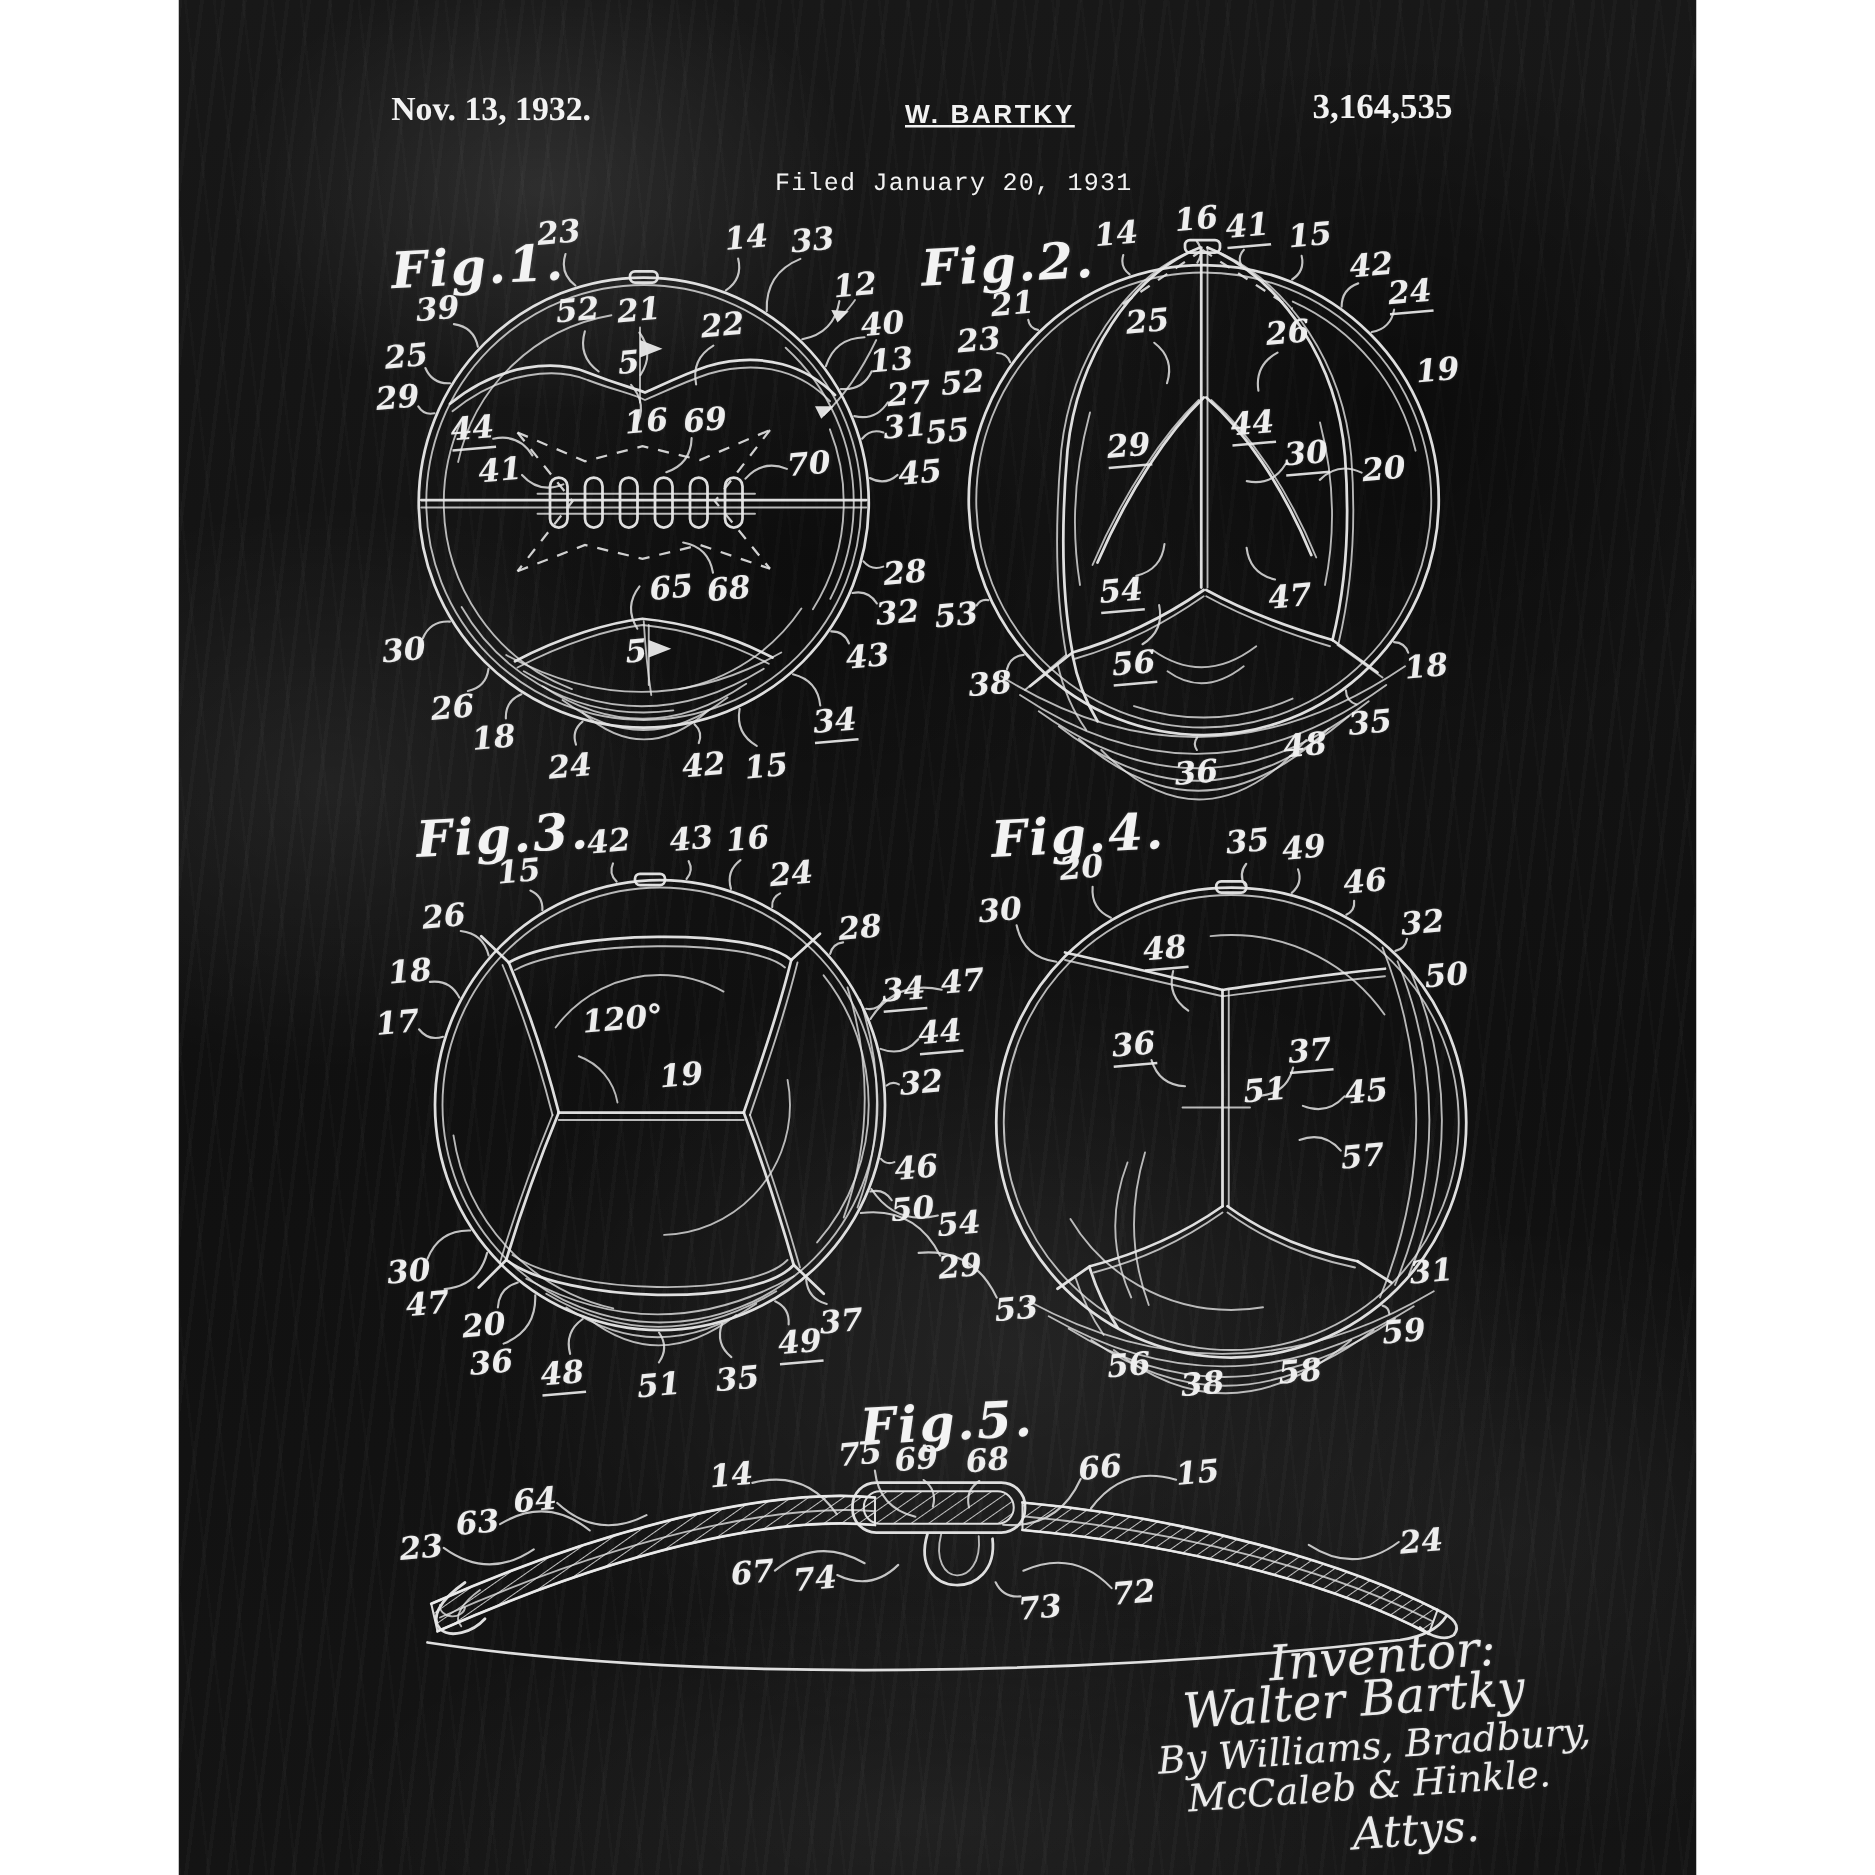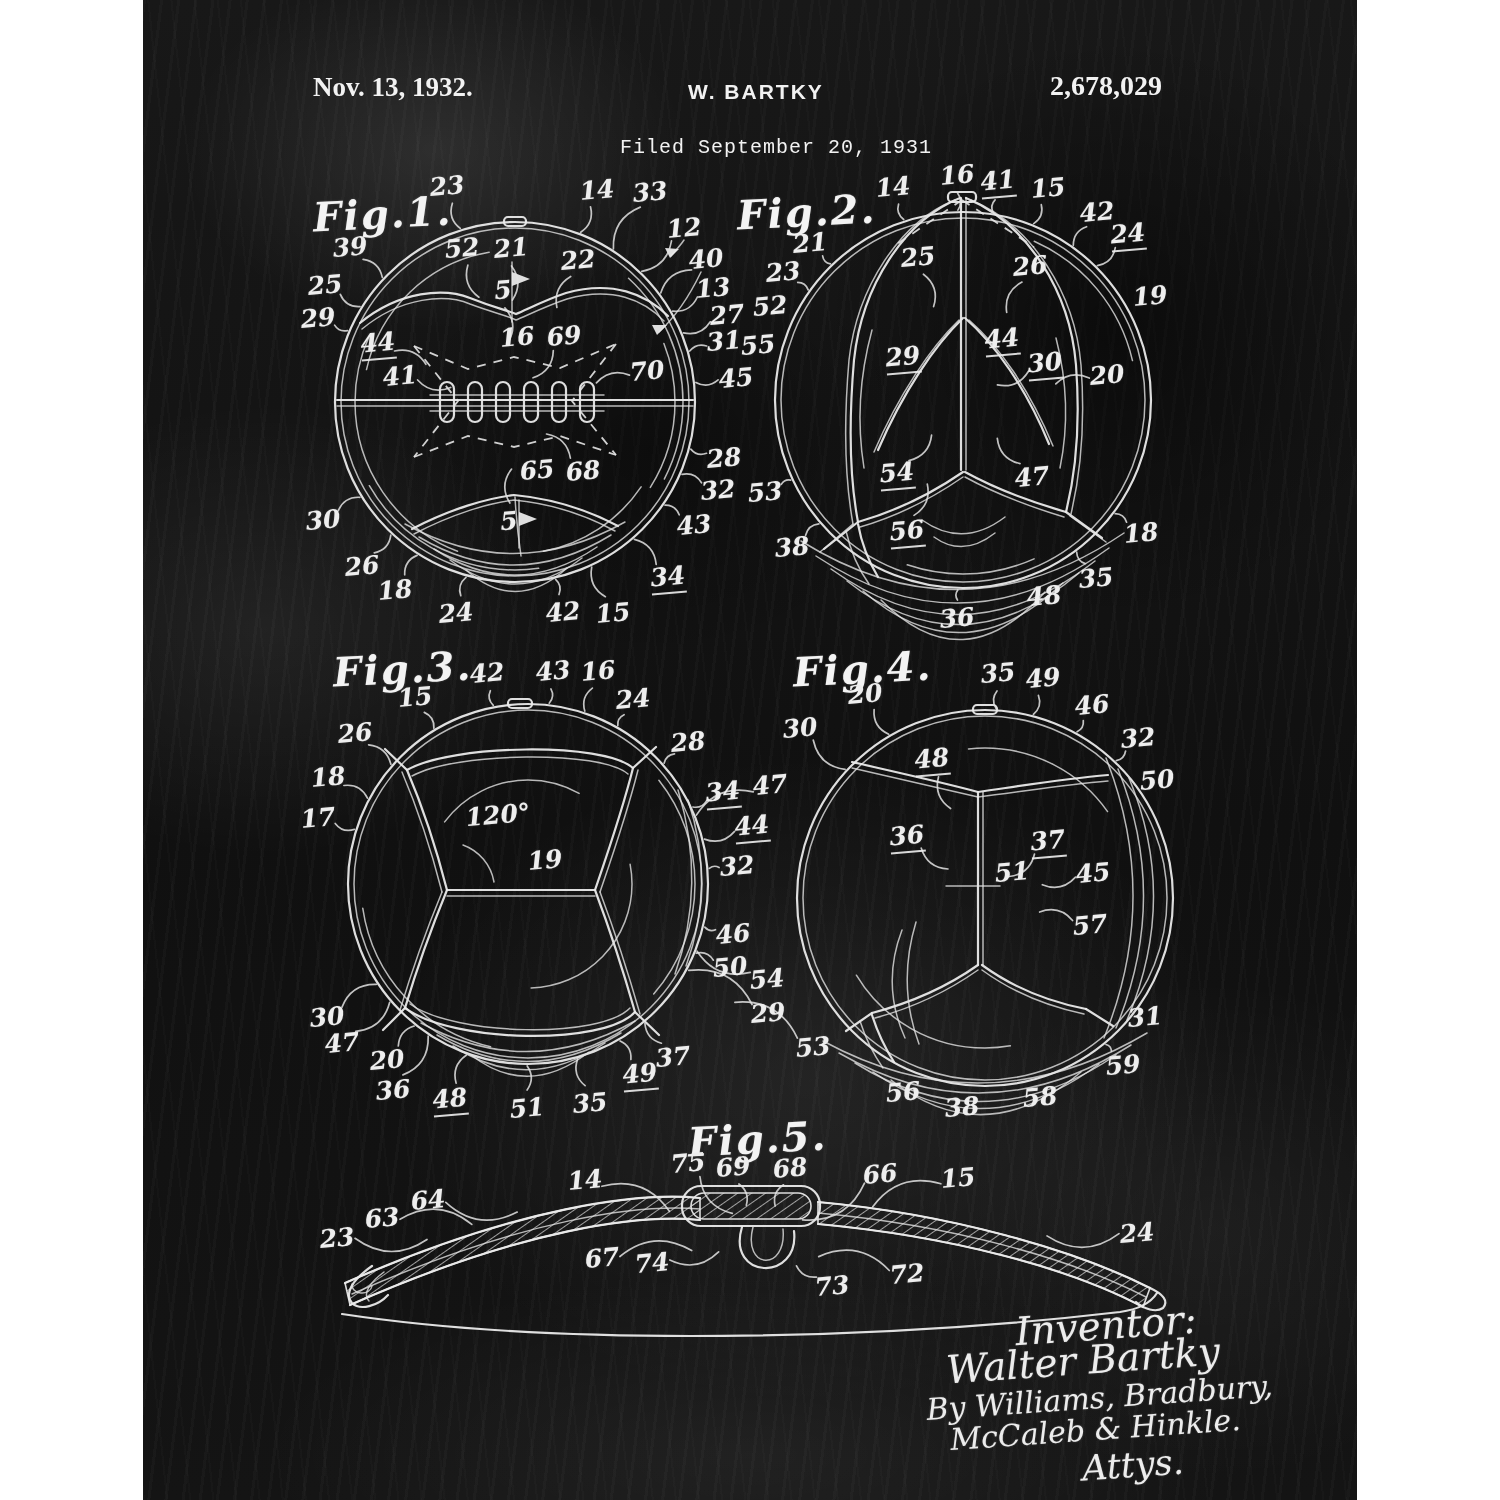--- a/index.html
+++ b/index.html
@@ -20,21 +20,21 @@
   }
   svg.art{position:absolute;left:0;top:0;width:1500px;height:1500px;}
   .ck{stroke:#eaeaea;stroke-width:2.2;fill:none;stroke-linecap:round;opacity:.95;}
   .thin{stroke:#e2e2e2;stroke-width:1.5;fill:none;stroke-linecap:round;opacity:.8;}
   .dash{stroke:#e6e6e6;stroke-width:1.8;fill:none;stroke-dasharray:9 8;opacity:.9;}
   .fillck{fill:#eaeaea;stroke:none;opacity:.95;}
   .hatched{fill:url(#hb);stroke:#e8e8e8;stroke-width:1.6;opacity:.95;}
   #leaders path{stroke:#e3e3e3;stroke-width:1.7;fill:none;stroke-linecap:round;opacity:.85;}
   .hdr{position:absolute;color:#f2f2f2;white-space:nowrap;}
   #hdr-date{left:313px;top:72px;font:bold 27px "Liberation Serif",serif;}
-  #hdr-name{left:688px;top:80px;font:bold 21px "Liberation Sans",sans-serif;letter-spacing:2px;}
+  #hdr-name{left:724px;top:80px;font:bold 21px "Liberation Sans",sans-serif;letter-spacing:2px;text-decoration:underline;}
   #hdr-num{left:1050px;top:70px;font:bold 28px "Liberation Serif",serif;}
   #hdr-filed{left:620px;top:136px;font:20px "Liberation Mono",monospace;letter-spacing:1px;}
   .fig-title{position:absolute;color:#f3f3f3;font:italic 700 40px "DejaVu Serif",serif;
      letter-spacing:2px;transform:rotate(-3deg);white-space:nowrap;text-shadow:0 0 2px rgba(255,255,255,.25);}
   .ref{position:absolute;color:#eeeeee;font:italic 700 25px "DejaVu Serif",serif;
      transform:translate(-50%,-50%) rotate(-5deg);white-space:nowrap;
      text-shadow:0 0 2px rgba(255,255,255,.22);}
   .ref.u{border-bottom:2px solid rgba(238,238,238,.9);padding-bottom:1px;}
   .sig-line{position:absolute;font-style:italic;color:#ececec;font-family:"DejaVu Serif",serif;
      transform:rotate(-4deg);white-space:nowrap;text-shadow:0 0 2px rgba(255,255,255,.25);}
@@ -326,22 +326,22 @@
         <path d="M619.9,1256.5 Q653.8,1228.5 691.7,1250.6"></path>
         <path d="M669.8,1260.0 Q697.0,1273.1 718.6,1251.9"></path>
         <path d="M1119.0,1233.6 Q1083.8,1259.9 1047.0,1235.9"></path>
         <path d="M889.3,1270.5 Q858.9,1238.8 818.7,1256.6"></path>
         <path d="M816.4,1277.1 Q802.5,1278.4 796.5,1265.8"></path>
       </g>
   </svg>
 
   <div class="hdr" id="hdr-date">Nov. 13, 1932.</div>
   <div class="hdr" id="hdr-name">W. BARTKY</div>
-  <div class="hdr" id="hdr-num">2,678,029</div>
-  <div class="hdr" id="hdr-filed">Filed September 20, 1931</div>
+  <div class="hdr" id="hdr-num">3,164,535</div>
+  <div class="hdr" id="hdr-filed">Filed January 20, 1931</div>
 
   <div id="label-layer" style="position:absolute;left:0;top:0;width:1500px;height:1500px;">
       <div class="fig-title" style="left: 313px; top: 190px;">Fig.1.</div>
       <span class="ref" style="left: 447px; top: 186px;">23</span>
       <span class="ref" style="left: 597px; top: 190px;">14</span>
       <span class="ref" style="left: 650px; top: 192px;">33</span>
       <span class="ref" style="left: 684px; top: 228px;">12</span>
       <span class="ref" style="left: 706px; top: 259px;">40</span>
       <span class="ref" style="left: 350px; top: 247px;">39</span>
       <span class="ref" style="left: 462px; top: 248px;">52</span>

